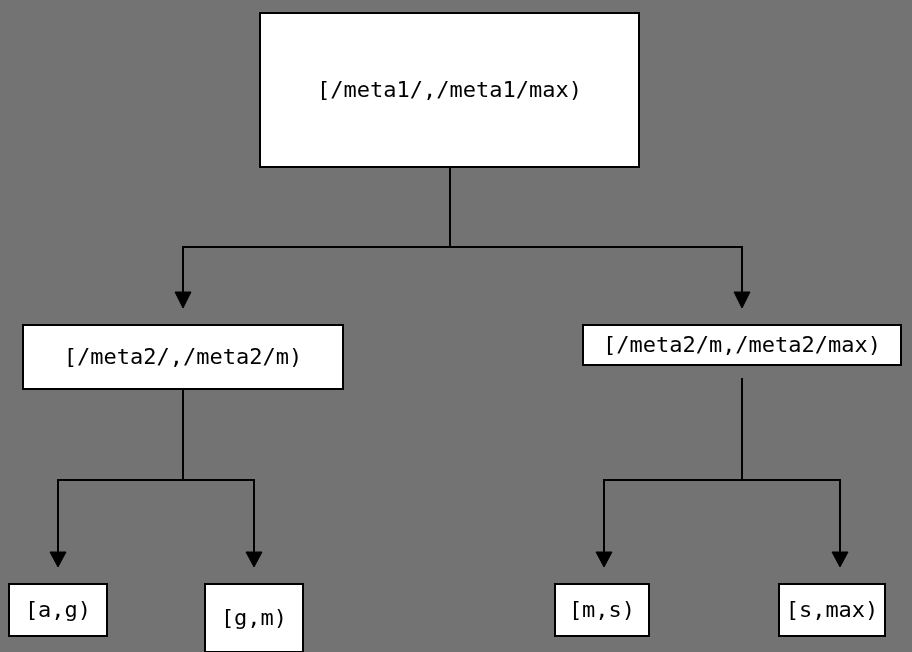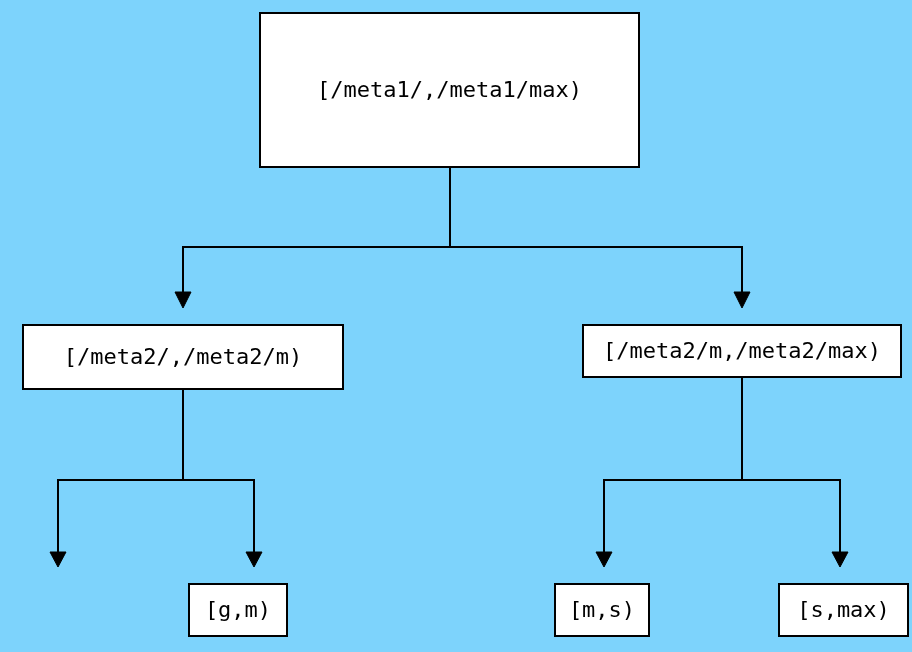--- a/index.html
+++ b/index.html
@@ -4,21 +4,21 @@
 <style>
   html, body {
     margin: 0;
     padding: 0;
     background: #ffffff;
   }
   .stage {
     position: relative;
     width: 912px;
     height: 652px;
-    background: #7dd3fc;
+    background: #737373;
     overflow: hidden;
     font-family: "DejaVu Sans Mono", "Liberation Mono", monospace;
   }
   .edges {
     position: absolute;
     left: 0;
     top: 0;
     width: 912px;
     height: 652px;
   }
@@ -85,30 +85,33 @@
   </svg>
 
   <div class="node" style="left:259px; top:12px; width:381px; height:156px;">
     <span>[/meta1/,/meta1/max)</span>
   </div>
 
   <div class="node" style="left:22px; top:324px; width:322px; height:66px;">
     <span>[/meta2/,/meta2/m)</span>
   </div>
 
-  <div class="node" style="left:582px; top:324px; width:320px; height:54px;">
+  <div class="node" style="left:582px; top:324px; width:320px; height:42px;">
     <span>[/meta2/m,/meta2/max)</span>
   </div>
 
+  <div class="node" style="left:8px; top:583px; width:100px; height:54px;">
+    <span>[a,g)</span>
+  </div>
 
-  <div class="node" style="left:188px; top:583px; width:100px; height:54px;">
+  <div class="node" style="left:204px; top:583px; width:100px; height:70px;">
     <span>[g,m)</span>
   </div>
 
   <div class="node" style="left:554px; top:583px; width:96px; height:54px;">
     <span>[m,s)</span>
   </div>
 
-  <div class="node" style="left:778px; top:583px; width:131px; height:54px;">
+  <div class="node" style="left:778px; top:583px; width:108px; height:54px;">
     <span>[s,max)</span>
   </div>
 
 </div>
 
 </body></html>

